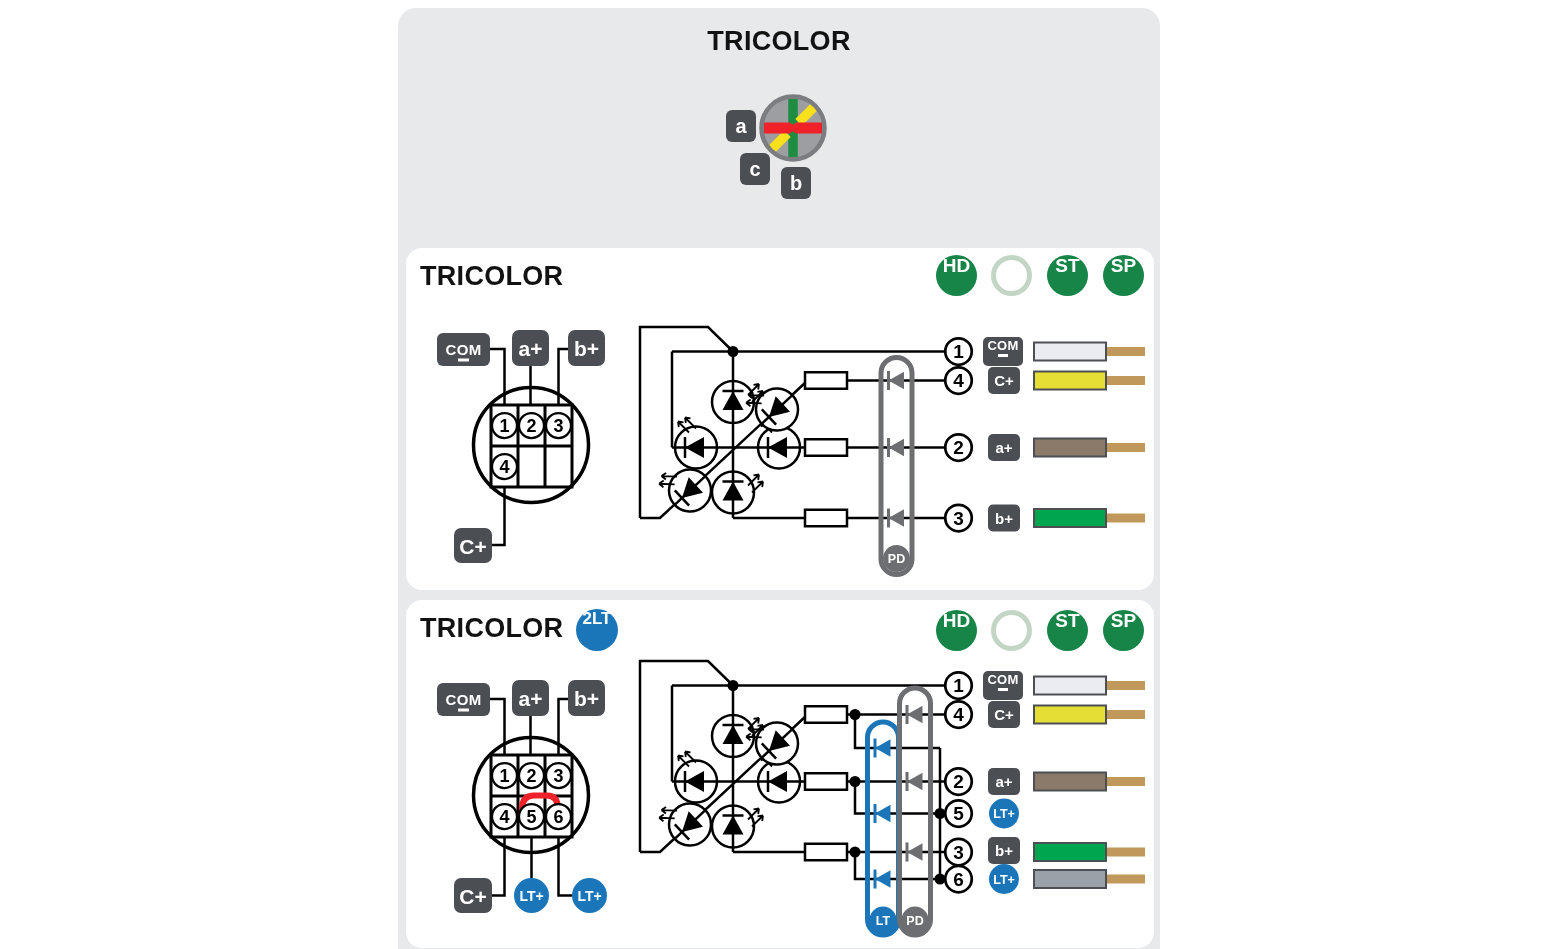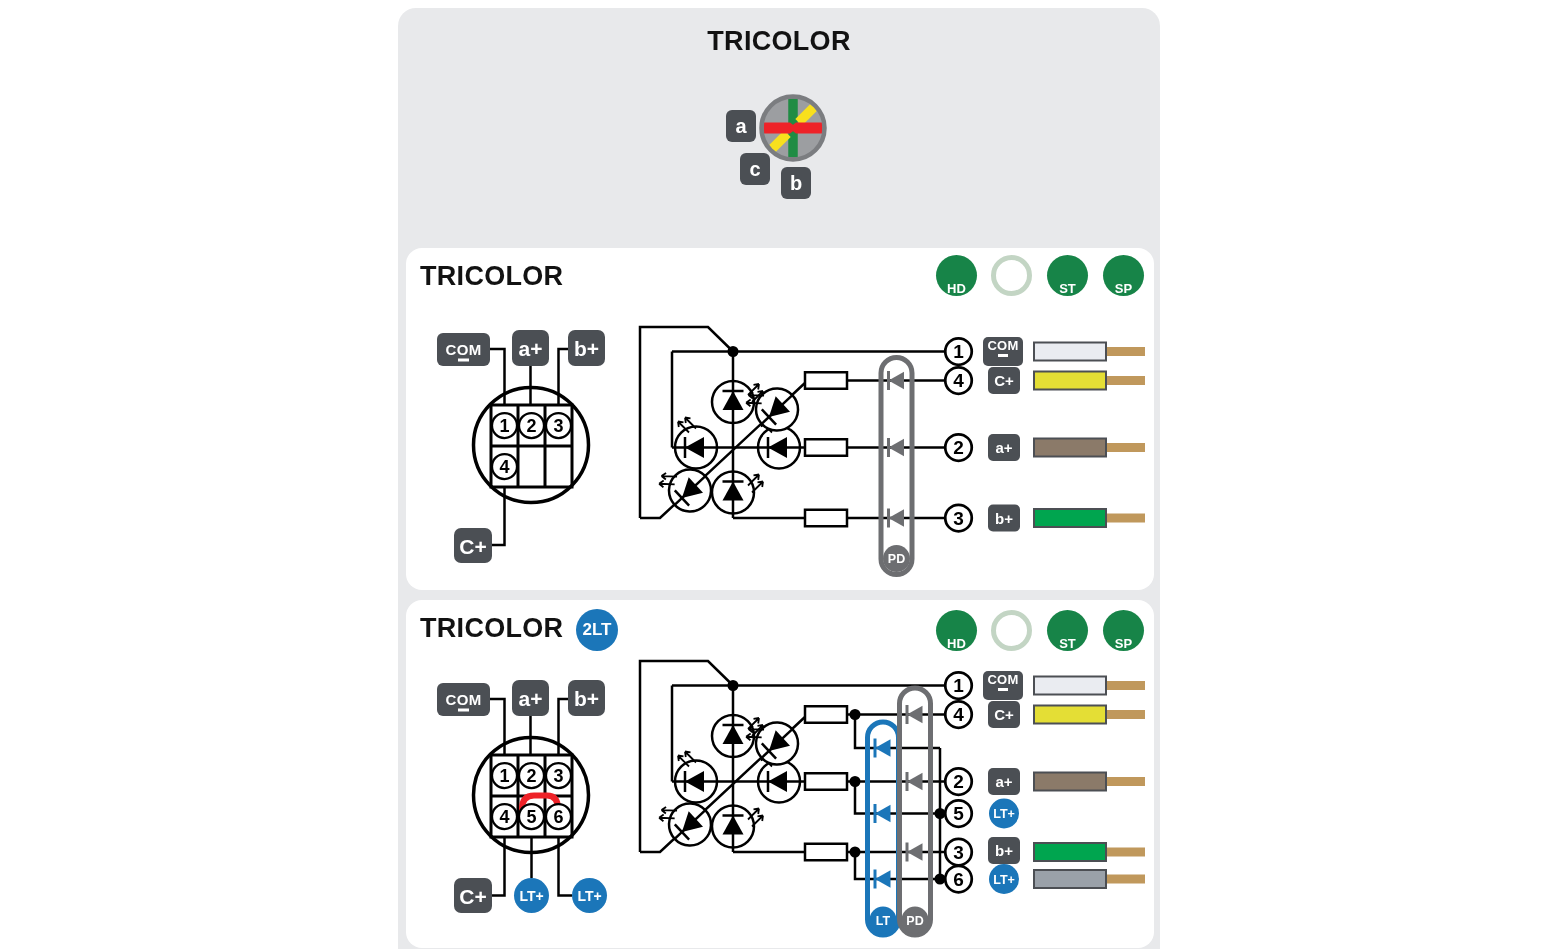--- a/index.html
+++ b/index.html
@@ -6,25 +6,25 @@
   .stage{position:relative;width:1293px;height:949px;background:#fff;overflow:hidden;
          font-family:"Liberation Sans",sans-serif;}
   .band{position:absolute;left:398px;top:8px;width:762px;height:941px;
         background:#e8e9eb;border-radius:18px 18px 0 0;}
   .card{position:absolute;background:#fff;border-radius:16px;}
   .card.mid{left:406px;top:248px;width:748px;height:342px;}
   .card.bot{left:406px;top:600px;width:748px;height:348px;}
   .ptitle{position:absolute;font-size:27px;font-weight:bold;color:#121212;letter-spacing:.3px;white-space:nowrap;}
   .ptitle.center{left:398px;top:26px;width:762px;text-align:center;}
   .badge{position:absolute;width:41px;height:41px;border-radius:50%;background:#178448;color:#fff;
-         font-weight:bold;font-size:13px;display:flex;align-items:flex-end;justify-content:center;box-sizing:border-box;}
+         font-weight:bold;font-size:19px;display:flex;align-items:flex-start;justify-content:center;box-sizing:border-box;}
   .badge.ring{background:#fff;border:5px solid #c3d5c4;}
   .badge2lt{position:absolute;left:576px;top:609px;width:42px;height:42px;border-radius:50%;
             background:#1b76b9;color:#fff;font-weight:bold;font-size:17px;
-            display:flex;align-items:center;justify-content:center;}
+            display:flex;justify-content:center;}
   .tag{position:absolute;width:30px;height:32px;background:#4b4f54;border-radius:6px;color:#fff;
        font-weight:bold;font-size:20px;display:flex;align-items:center;justify-content:center;}
   svg{position:absolute;overflow:visible;}
   svg text{font-family:"Liberation Sans",sans-serif;font-weight:bold;text-anchor:middle;fill:#000;}
   text.wt{fill:#fff;}
   .t-conn{font-size:21px;}
   .t-com{font-size:15px;letter-spacing:.3px;}
   .t-comr{font-size:13px;letter-spacing:.2px;}
   .t-pin{font-size:18px;}
   .t-onum{font-size:19px;}

